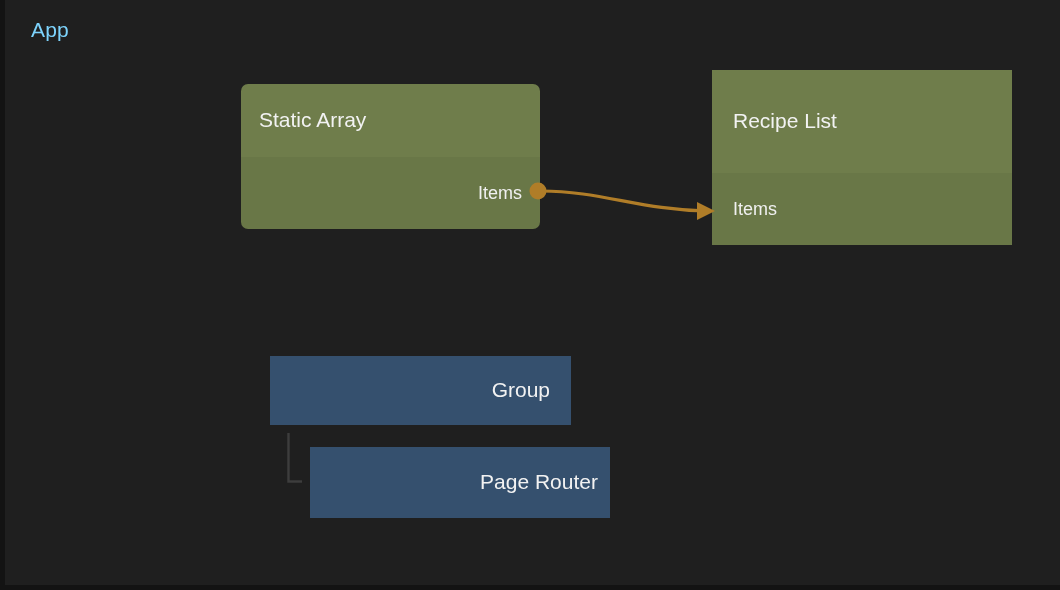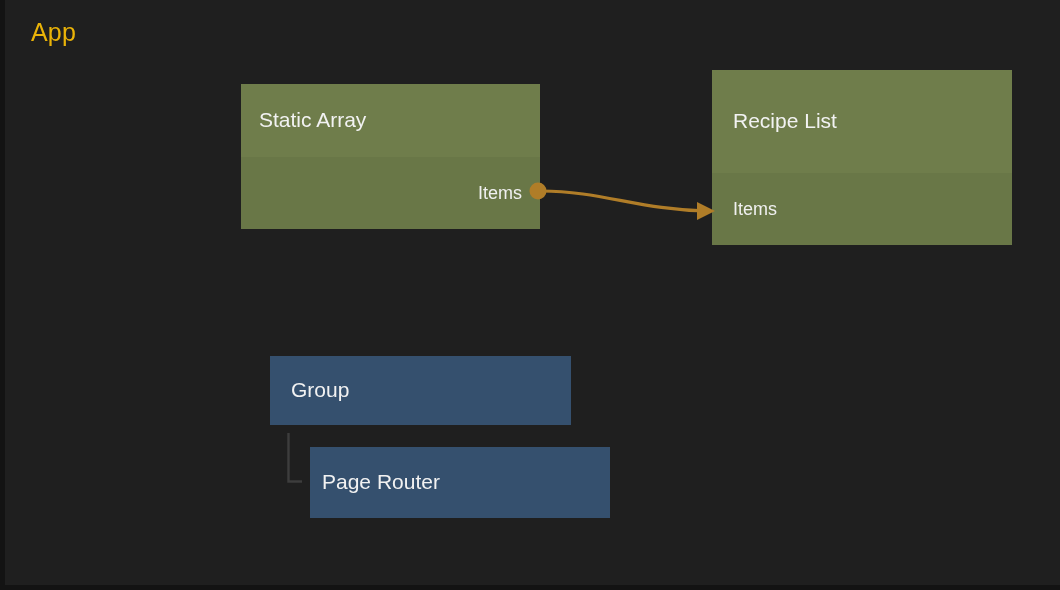--- a/index.html
+++ b/index.html
@@ -21,22 +21,22 @@
     box-sizing: border-box;
     border-left: 5px solid #131313;
     border-bottom: 5px solid #131313;
   }
 
   
   .canvas-title {
     position: absolute;
     left: 26px;
     top: 18px;
-    font-size: 25px;
-    color: #eab308;
+    font-size: 21px;
+    color: #7dd3fc;
     letter-spacing: 0.2px;
     white-space: nowrap;
   }
 
   
   .node {
     position: absolute;
     box-sizing: border-box;
     overflow: hidden;
   }
@@ -69,26 +69,26 @@
     font-size: 18px;
     color: #f0f0f0;
     white-space: nowrap;
   }
 
   
   .node-green .node-header { background: #6f7d4b; }
   .node-green .node-body   { background: #697747; }
 
   
-  .node-blue { background: #35506e; }
+  .node-blue { background: #35506e; text-align: right; }
   .node-blue .node-header { background: #35506e; }
 
   
   #node-static-array {
-    left: 236px; top: 84px; width: 299px; height: 145px;
+    left: 236px; top: 84px; width: 299px; height: 145px; border-radius: 7px;
   }
   #node-static-array .node-header { height: 73px; padding: 0 18px; }
   #node-static-array .node-body   { height: 72px; }
   #node-static-array .port-row {
     right: 18px; top: 50%; transform: translateY(-50%);
   }
 
   #node-recipe-list {
     left: 707px; top: 70px; width: 300px; height: 175px;
   }

